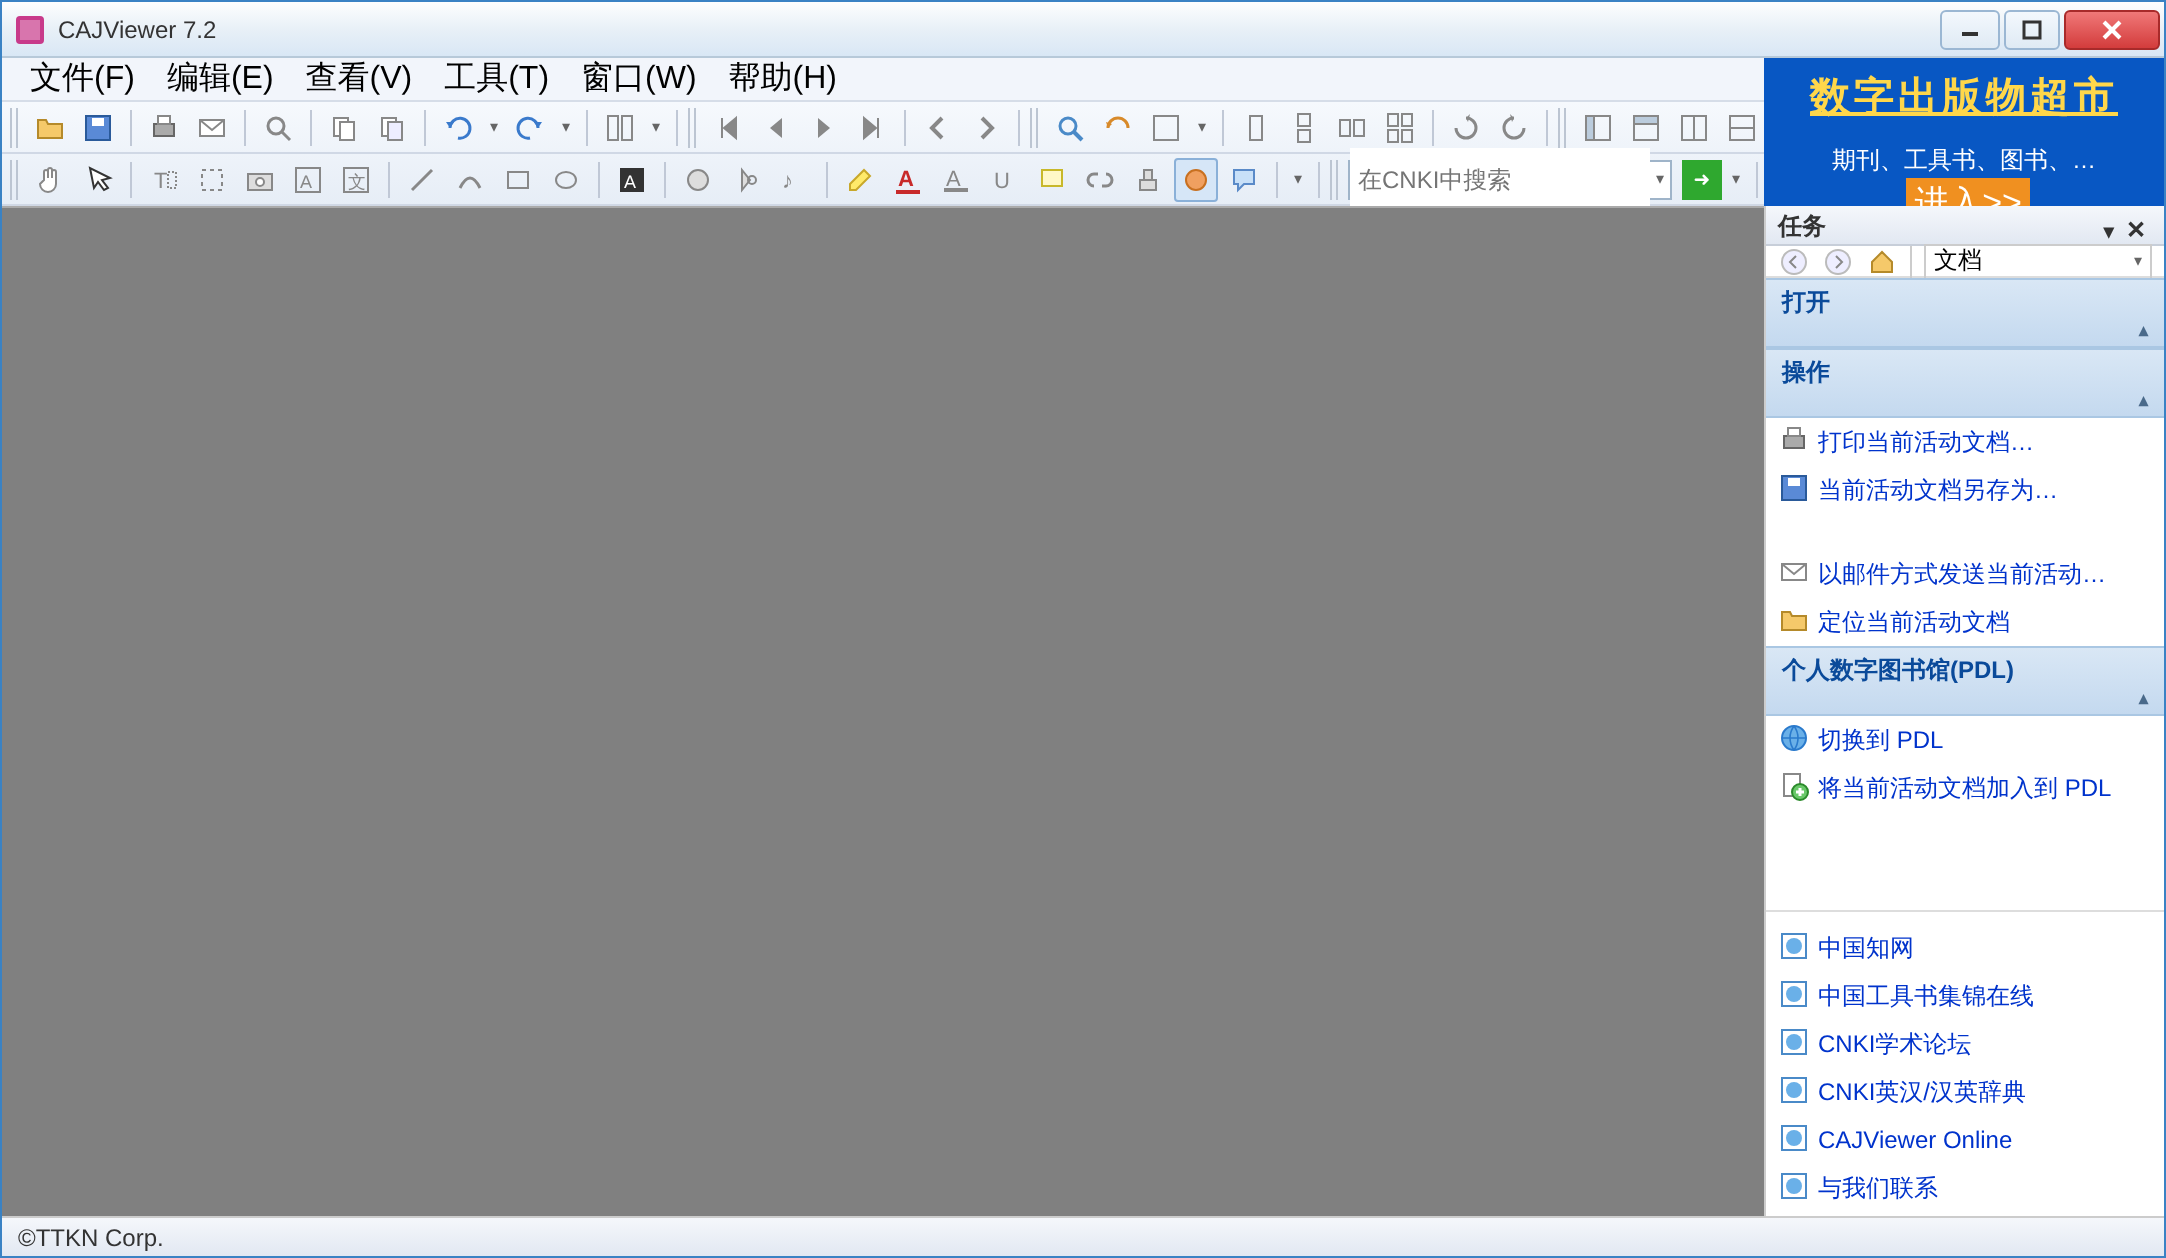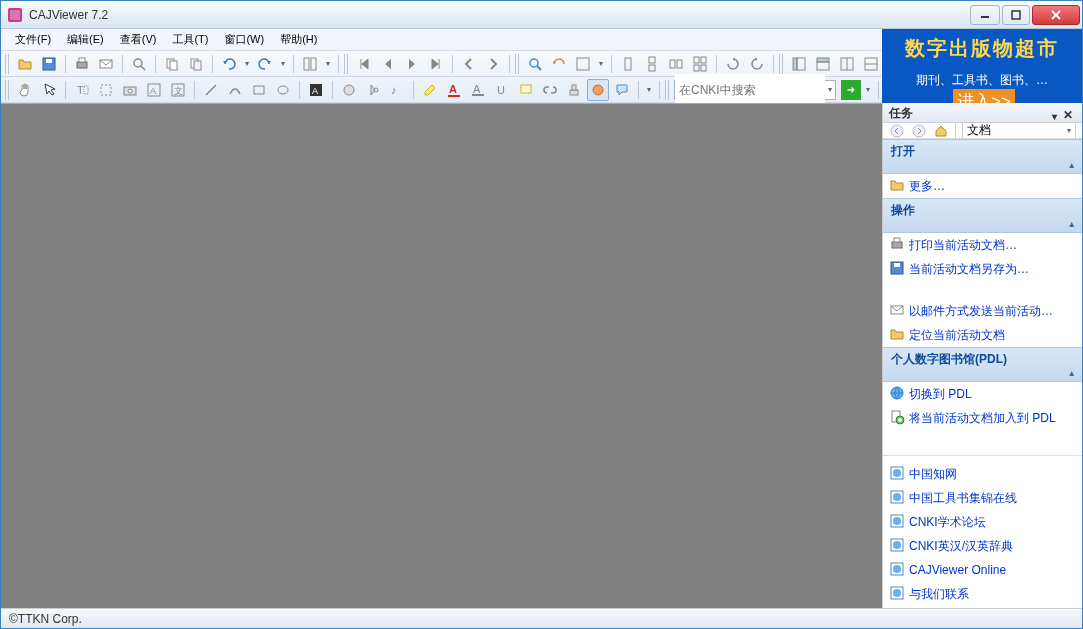--- a/index.html
+++ b/index.html
@@ -10,35 +10,35 @@
 
 .titlebar { height: 28px; background: linear-gradient(#fdfefe, #e8f0f7 50%, #d9e7f5); display: flex; align-items: center; padding: 0 2px 0 6px; border-bottom: 1px solid #b7c9d9; }
 .titlebar .app-icon { width: 16px; height: 16px; margin-right: 6px; }
 .titlebar .title { flex: 1; font-size: 12px; color: #333; }
 .winbtns { display: flex; height: 20px; gap: 0; }
 .winbtn { width: 30px; height: 20px; display: flex; align-items: center; justify-content: center; font-size: 10px; border: 1px solid #9bb7d3; background: linear-gradient(#f3f8fd,#dfeaf4); border-radius: 3px; margin-left: 2px; cursor: default; }
 .winbtn.max { width: 28px; }
 .winbtn.close { background: linear-gradient(#f07878,#d33c3c); border-color: #a82a2a; color: #fff; width: 48px; font-weight: bold; }
 
 
-.menubar { height: 22px; background: #f2f5fb; display: flex; align-items: center; padding: 0 6px; border-bottom: 1px solid #d6dde8; font-size: 11px; color: #000; }
+.menubar { height: 22px; background: #f2f5fb; display: flex; align-items: center; padding: 0 6px; border-bottom: 1px solid #d6dde8; font-size: 16px; color: #000; }
 .menubar .item { padding: 2px 8px; cursor: default; }
 
 
 .toolbars { display: flex; flex-direction: column; background: linear-gradient(#f6f9fd,#e6edf6); }
 .tbrow { height: 26px; display: flex; align-items: center; padding: 0 4px; border-bottom: 1px solid #d0d8e5; gap: 2px; }
 .tbtn { width: 22px; height: 22px; display: flex; align-items: center; justify-content: center; cursor: default; border-radius: 2px; }
 .sep { width: 1px; height: 18px; background: #c0c8d6; margin: 0 3px; }
 .grip { width: 5px; height: 20px; background: repeating-linear-gradient(90deg,#bcc5d2 0 1px,transparent 1px 3px); margin-right: 2px; }
 .dd { width: 10px; font-size: 8px; color: #666; display:flex;align-items:center;justify-content:center;cursor:default; }
 svg { display: block; }
 
 
 .banner { width: 200px; background: #0857c3; position: absolute; top: 29px; right: 1px; height: 74px; color: #fff; text-align: center; }
-.banner .big { font-size: 20px; font-weight: bold; color: #ffd74a; padding-top: 6px; letter-spacing: 2px; }
+.banner .big { font-size: 20px; font-weight: bold; color: #ffd74a; padding-top: 6px; letter-spacing: 2px; text-decoration: underline; }
 .banner .small { font-size: 12px; color: #fff; padding-top: 10px; }
 .banner .enter { display: inline-block; background: #f09020; color:#fff; font-size:17px; padding: 1px 4px; margin-left: 4px; }
 
 
 .mainwrap { flex: 1; display: flex; position: relative; }
 .viewport { flex: 1; background: #808080; border-top: 1px solid #aaa; }
 
 
 .taskpane { width: 200px; border-left: 1px solid #ccc; display: flex; flex-direction: column; background: #fff; overflow: hidden; }
 .tp-head { height: 20px; background: linear-gradient(#f5f7fb,#e2e8f2); border-bottom: 1px solid #c7ced9; font-size: 12px; display: flex; align-items: flex-end; padding: 0 6px; font-weight: bold; color: #333; }
@@ -497,25 +497,20 @@
             <span>文档</span>
             <span style="margin-left:auto;font-size:8px;color:#666">▾</span>
           </span>
       </div>
 
       <div class="tp-section">
         <div class="tp-sh">
             <span>打开</span>
             <span class="arr">▴</span>
           </div>
-        <div class="tp-item"><span class="ii">
-              <svg width="16" height="16">
-                <path d="M2 4h4l1 2h7v7H2z" fill="#f5c96a" stroke="#b58a2a"></path>
-              </svg>
-            </span><span>更多…</span></div>
 
         <div class="tp-sh">
             <span>操作</span>
             <span class="arr">▴</span>
           </div>
         <div class="tp-item"><span class="ii">
               <svg width="16" height="16">
                 <rect x="3" y="6" width="10" height="6" fill="#aaa" stroke="#666"></rect>
                 <rect x="5" y="2" width="6" height="4" fill="#fff" stroke="#888"></rect>
               </svg>

